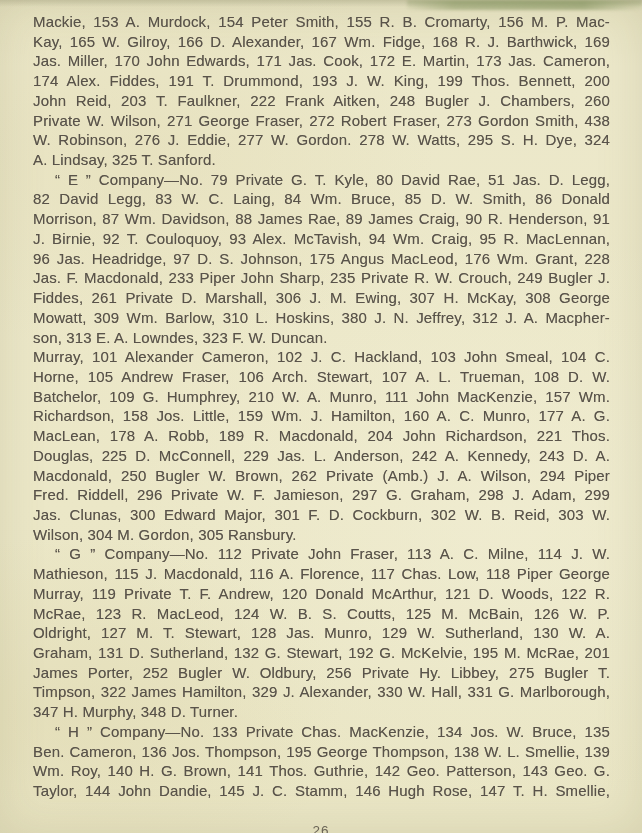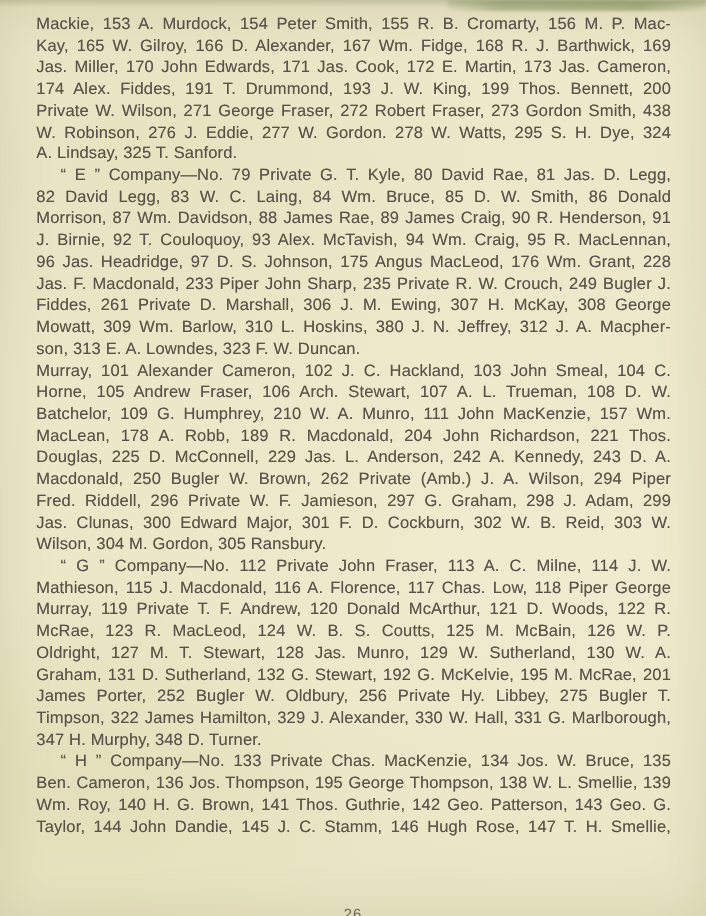--- a/index.html
+++ b/index.html
@@ -79,39 +79,41 @@
 
 <div class="page">
   <div class="top-edge-shadow"></div>
   <div class="green-edge"></div>
   <div class="text-block">
       <div class="paragraph">
         <div class="line">Mackie, 153 A. Murdock, 154 Peter Smith, 155 R. B. Cromarty, 156 M. P. Mac-</div>
         <div class="line">Kay, 165 W. Gilroy, 166 D. Alexander, 167 Wm. Fidge, 168 R. J. Barthwick, 169</div>
         <div class="line">Jas. Miller, 170 John Edwards, 171 Jas. Cook, 172 E. Martin, 173 Jas. Cameron,</div>
         <div class="line">174 Alex. Fiddes, 191 T. Drummond, 193 J. W. King, 199 Thos. Bennett, 200</div>
+        <div class="line">John Reid, 203 T. Faulkner, 222 Frank Aitken, 248 Bugler J. Chambers, 260</div>
         <div class="line">Private W. Wilson, 271 George Fraser, 272 Robert Fraser, 273 Gordon Smith, 438</div>
         <div class="line">W. Robinson, 276 J. Eddie, 277 W. Gordon. 278 W. Watts, 295 S. H. Dye, 324</div>
         <div class="line last">A. Lindsay, 325 T. Sanford.</div>
       </div>
       <div class="paragraph">
-        <div class="line indent">“ E ” Company—No. 79 Private G. T. Kyle, 80 David Rae, 81 Jas. D. Legg,</div>
+        <div class="line indent">“ E ” Company—No. 79 Private G. T. Kyle, 80 David Rae, 51 Jas. D. Legg,</div>
         <div class="line">82 David Legg, 83 W. C. Laing, 84 Wm. Bruce, 85 D. W. Smith, 86 Donald</div>
         <div class="line">Morrison, 87 Wm. Davidson, 88 James Rae, 89 James Craig, 90 R. Henderson, 91</div>
         <div class="line">J. Birnie, 92 T. Couloquoy, 93 Alex. McTavish, 94 Wm. Craig, 95 R. MacLennan,</div>
         <div class="line">96 Jas. Headridge, 97 D. S. Johnson, 175 Angus MacLeod, 176 Wm. Grant, 228</div>
         <div class="line">Jas. F. Macdonald, 233 Piper John Sharp, 235 Private R. W. Crouch, 249 Bugler J.</div>
         <div class="line">Fiddes, 261 Private D. Marshall, 306 J. M. Ewing, 307 H. McKay, 308 George</div>
         <div class="line">Mowatt, 309 Wm. Barlow, 310 L. Hoskins, 380 J. N. Jeffrey, 312 J. A. Macpher-</div>
         <div class="line last">son, 313 E. A. Lowndes, 323 F. W. Duncan.</div>
       </div>
       <div class="paragraph">
         <div class="line">Murray, 101 Alexander Cameron, 102 J. C. Hackland, 103 John Smeal, 104 C.</div>
         <div class="line">Horne, 105 Andrew Fraser, 106 Arch. Stewart, 107 A. L. Trueman, 108 D. W.</div>
         <div class="line">Batchelor, 109 G. Humphrey, 210 W. A. Munro, 111 John MacKenzie, 157 Wm.</div>
+        <div class="line">Richardson, 158 Jos. Little, 159 Wm. J. Hamilton, 160 A. C. Munro, 177 A. G.</div>
         <div class="line">MacLean, 178 A. Robb, 189 R. Macdonald, 204 John Richardson, 221 Thos.</div>
         <div class="line">Douglas, 225 D. McConnell, 229 Jas. L. Anderson, 242 A. Kennedy, 243 D. A.</div>
         <div class="line">Macdonald, 250 Bugler W. Brown, 262 Private (Amb.) J. A. Wilson, 294 Piper</div>
         <div class="line">Fred. Riddell, 296 Private W. F. Jamieson, 297 G. Graham, 298 J. Adam, 299</div>
         <div class="line">Jas. Clunas, 300 Edward Major, 301 F. D. Cockburn, 302 W. B. Reid, 303 W.</div>
         <div class="line last">Wilson, 304 M. Gordon, 305 Ransbury.</div>
       </div>
       <div class="paragraph">
         <div class="line indent">“ G ” Company—No. 112 Private John Fraser, 113 A. C. Milne, 114 J. W.</div>
         <div class="line">Mathieson, 115 J. Macdonald, 116 A. Florence, 117 Chas. Low, 118 Piper George</div>

